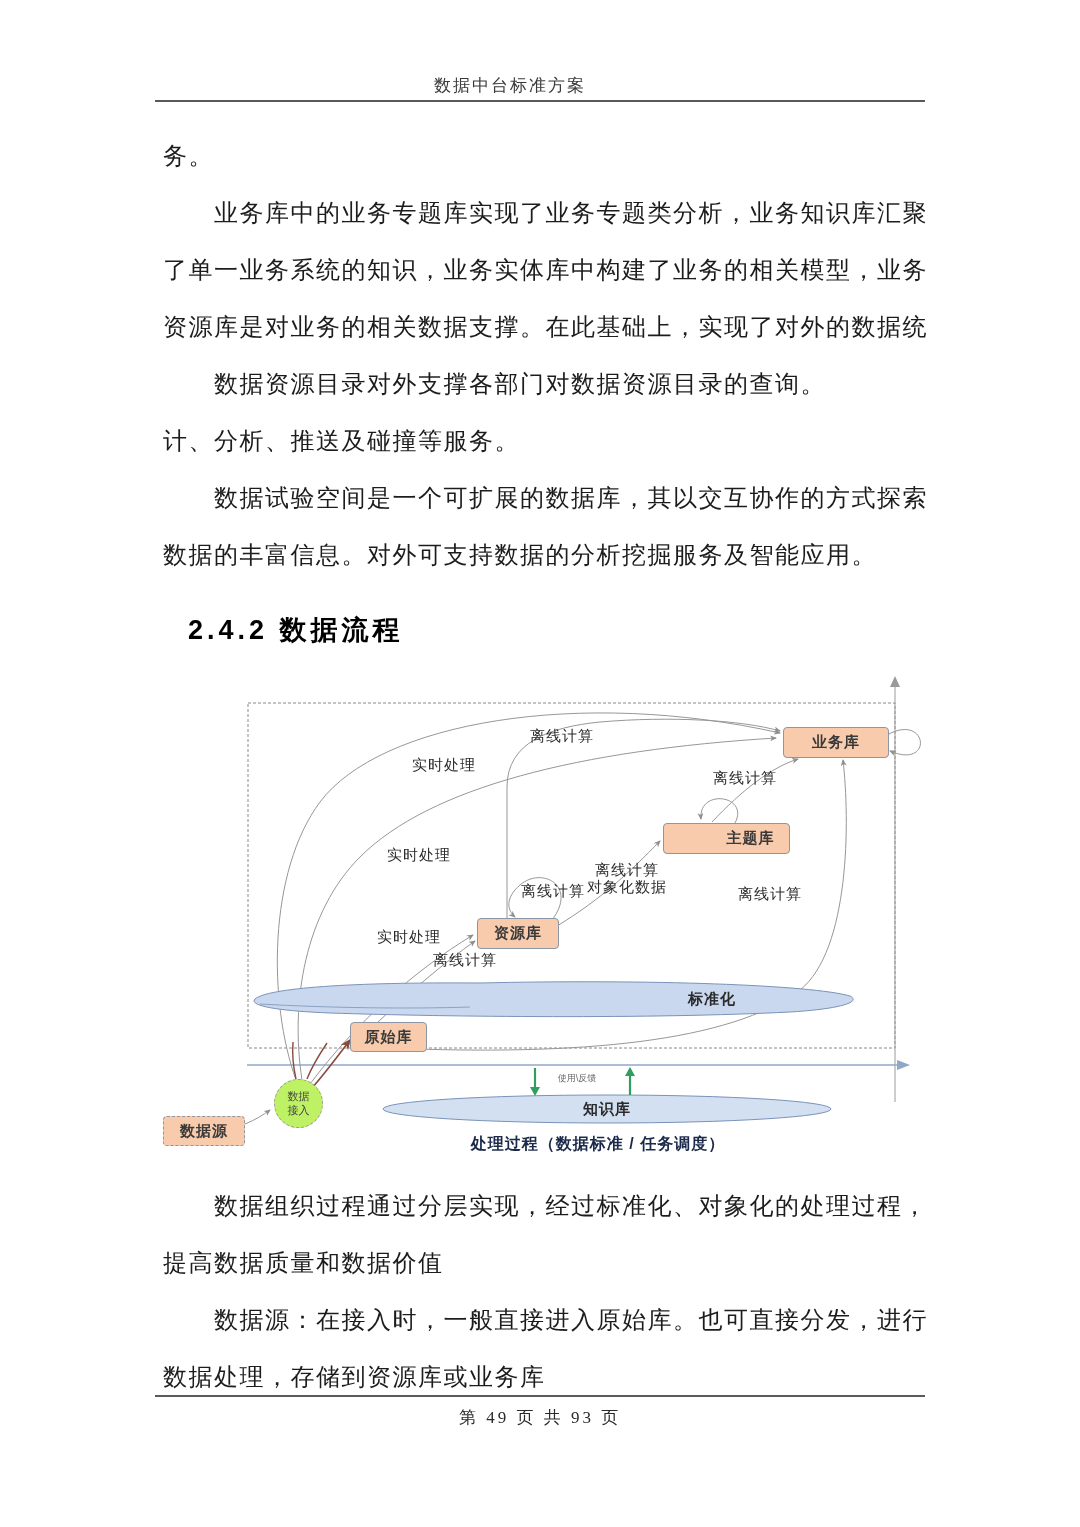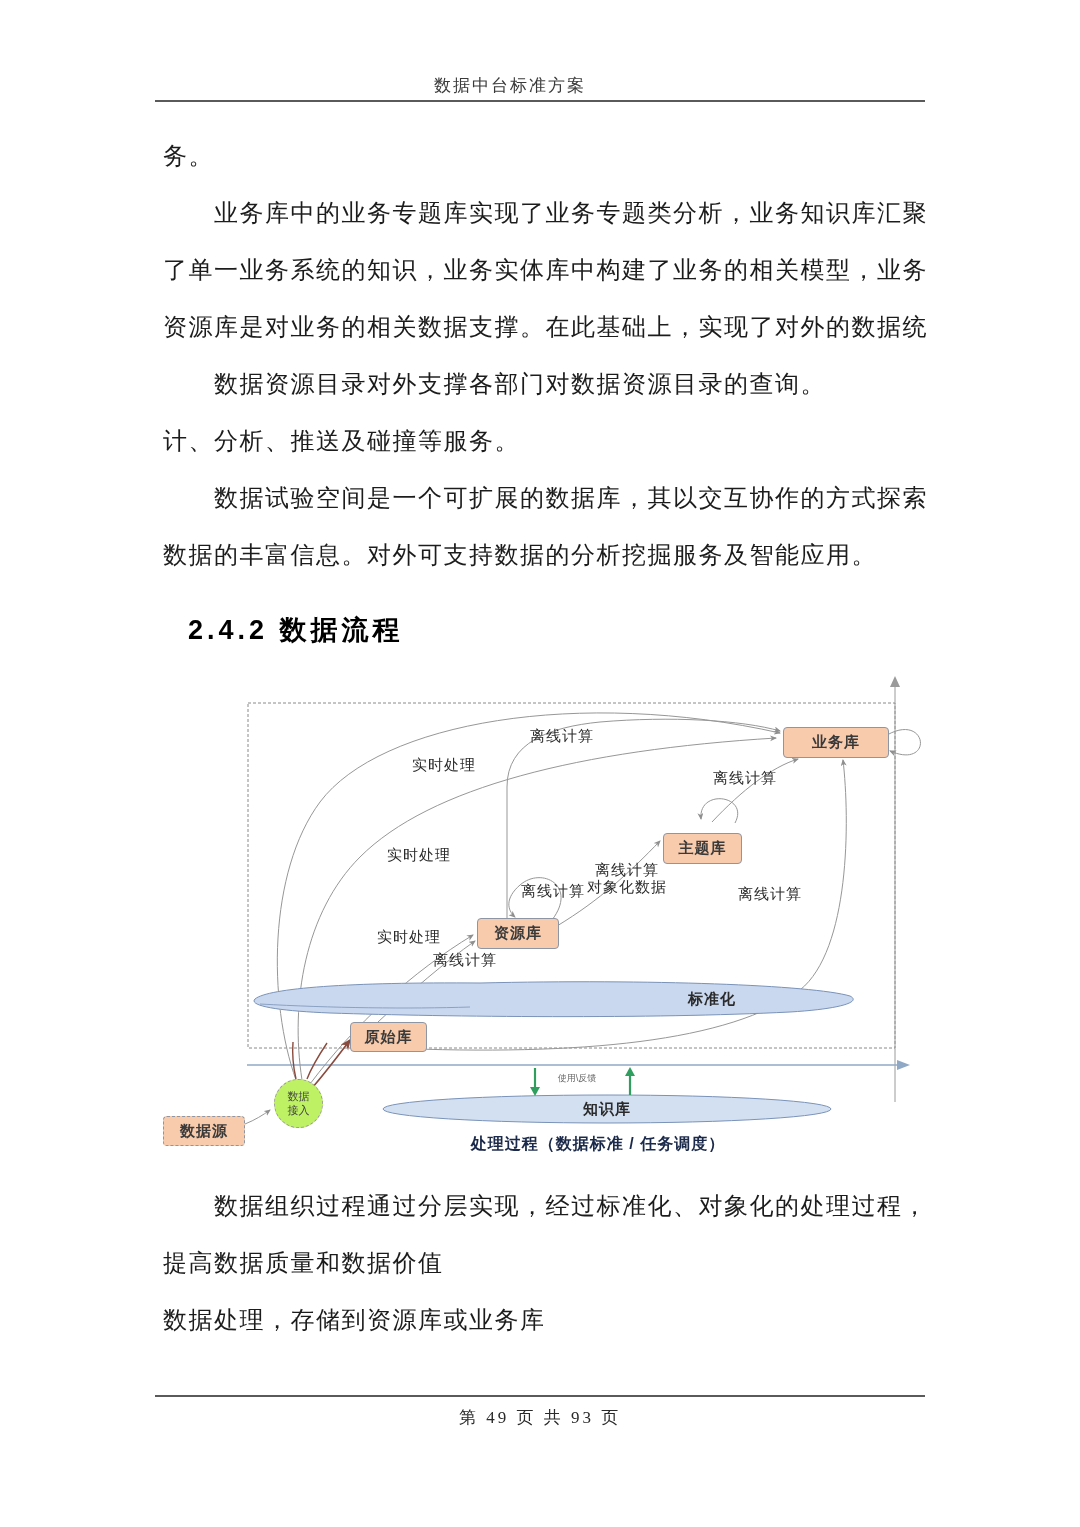--- a/index.html
+++ b/index.html
@@ -113,21 +113,21 @@
 
       <line x1="385" y1="396" x2="385" y2="417" stroke="#2F9E5F" stroke-width="2.2"></line>
       <polygon points="385,424 380,415 390,415" fill="#2F9E5F"></polygon>
       <line x1="480" y1="423" x2="480" y2="402" stroke="#2F9E5F" stroke-width="2.2"></line>
       <polygon points="480,395 475,404 485,404" fill="#2F9E5F"></polygon>
     </svg>
 
     <div class="dbox" style="left:633px;top:55px;width:104px;height:29px;">
       <span>业务库</span>
     </div>
-    <div class="dbox" style="left:513px;top:161px;width:77px;height:29px;">
+    <div class="dbox" style="left:513px;top:151px;width:77px;height:29px;padding-left:48px;">
       <span>主题库</span>
     </div>
     <div class="dbox" style="left:327px;top:246px;width:80px;height:29px;">
       <span>资源库</span>
     </div>
     <div class="dbox" style="left:200px;top:350px;width:75px;height:28px;">
       <span>原始库</span>
     </div>
     <div class="dbox dashed" style="left:13px;top:444px;width:80px;height:28px;">
       <span>数据源</span>
@@ -151,19 +151,20 @@
     <span class="dlabel" style="left:259px;top:265px;">实时处理</span>
     <span class="dlabel" style="left:315px;top:288px;">离线计算</span>
     <span class="dlabel tiny" style="left:427px;top:406px;">使用\反馈</span>
 
     <div class="dcaption">处理过程（数据标准 / 任务调度）</div>
   </div>
 
   <div class="textblock tb2">
     <div class="line indent">数据组织过程通过分层实现，经过标准化、对象化的处理过程，</div>
     <div class="line">提高数据质量和数据价值</div>
+    <div class="line indent">数据源：在接入时，一般直接进入原始库。也可直接分发，进行</div>
     <div class="line">数据处理，存储到资源库或业务库</div>
   </div>
 
   <div class="footer-rule"></div>
   <div class="footer-text">第 49 页 共 93 页</div>
 
 </div>
 
 </body></html>

